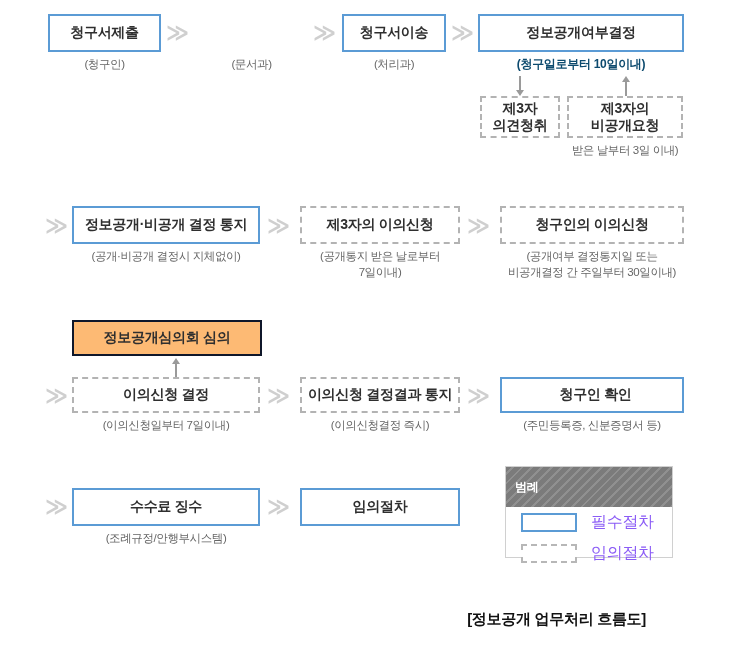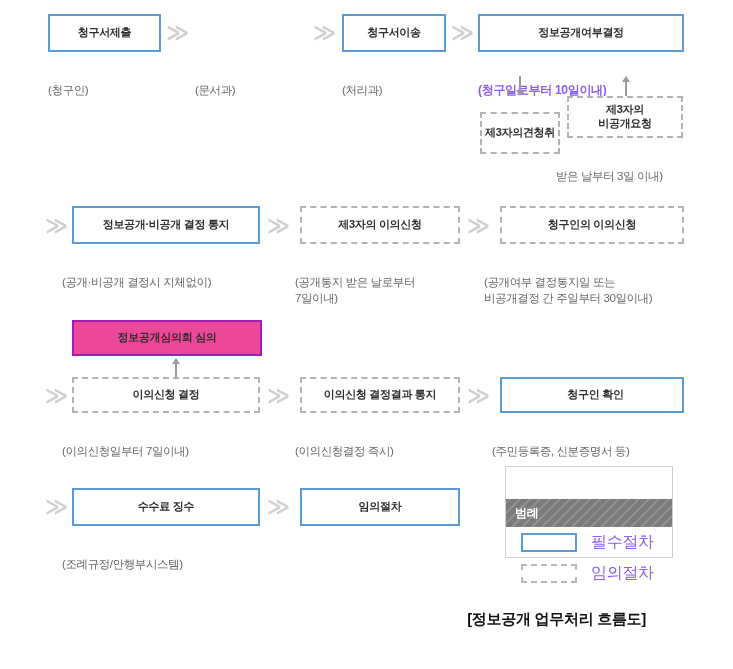--- a/index.html
+++ b/index.html
@@ -23,51 +23,51 @@
     width: 733px;
     height: 669px;
   }
 
   
   .node {
     position: absolute;
     display: flex;
     align-items: center;
     justify-content: center;
-    font-size: 11px;
+    text-align: center;
+    font-size: 14px;
     font-weight: bold;
     letter-spacing: -0.3px;
     color: #2f2f2f;
     background: #ffffff;
     line-height: 1.25;
   }
   .node.solid {
     border: 2px solid #5b9bd5;
   }
   .node.dashed {
     border: 2px dashed #b3b3b3;
   }
   .node.filled {
-    border: 2px solid #a21caf;
-    background: #ec4899;
+    border: 2px solid #0f172a;
+    background: #fdba74;
   }
 
   
   .caption {
     position: absolute;
-    text-align: left;
+    text-align: center;
     font-size: 11.5px;
     font-weight: normal;
     color: #666666;
     letter-spacing: -0.4px;
     line-height: 1.35;
-    margin-top: 26px;
   }
   .caption.accent {
-    color: #8b5cf6;
+    color: #0c4a6e;
     font-weight: bold;
     font-size: 12px;
     letter-spacing: -0.3px;
   }
 
   
   .chevron {
     position: absolute;
     color: #cfcfcf;
     font-size: 22px;
@@ -109,38 +109,37 @@
   #legend {
     position: absolute;
     left: 505px;
     top: 466px;
     width: 168px;
     height: 92px;
     border: 1px solid #d0d0d0;
     background: #ffffff;
   }
   #legend-header {
-    height: 28px;
+    height: 40px;
     background:
       repeating-linear-gradient(
         -45deg,
         rgba(255,255,255,0.16) 0px,
         rgba(255,255,255,0.16) 2px,
         rgba(255,255,255,0) 2px,
         rgba(255,255,255,0) 7px
       ),
       #7b7b7b;
     color: #ffffff;
     font-size: 12px;
     font-weight: bold;
     letter-spacing: -0.3px;
     display: flex;
     align-items: center;
     padding-left: 9px;
-    margin-top: 32px;
   }
   .legend-row {
     display: flex;
     align-items: center;
     height: 31px;
     padding-left: 15px;
   }
   .legend-swatch {
     width: 56px;
     height: 19px;
@@ -200,21 +199,21 @@
 
   <div class="varrow down" style="left:514px; top:76px; height:20px;">
     <div class="shaft" style="top:0; height:15px;"></div>
     <div class="head"></div>
   </div>
   <div class="varrow up" style="left:620px; top:76px; height:20px;">
     <div class="head"></div>
     <div class="shaft" style="top:6px; height:14px;"></div>
   </div>
 
-  <div class="node dashed" style="left:480px; top:96px; width:80px; height:42px; flex-direction:row;margin-top:16px;">
+  <div class="node dashed" style="left:480px; top:96px; width:80px; height:42px; flex-direction:column;">
     <span>제3자</span>
     <span>의견청취</span>
   </div>
 
   <div class="node dashed" style="left:567px; top:96px; width:116px; height:42px; flex-direction:column;">
     <span>제3자의</span>
     <span>비공개요청</span>
   </div>
   <div class="caption" style="left:556px; top:143px; width:138px;">
     <div>받은 날부터 3일 이내)</div>

